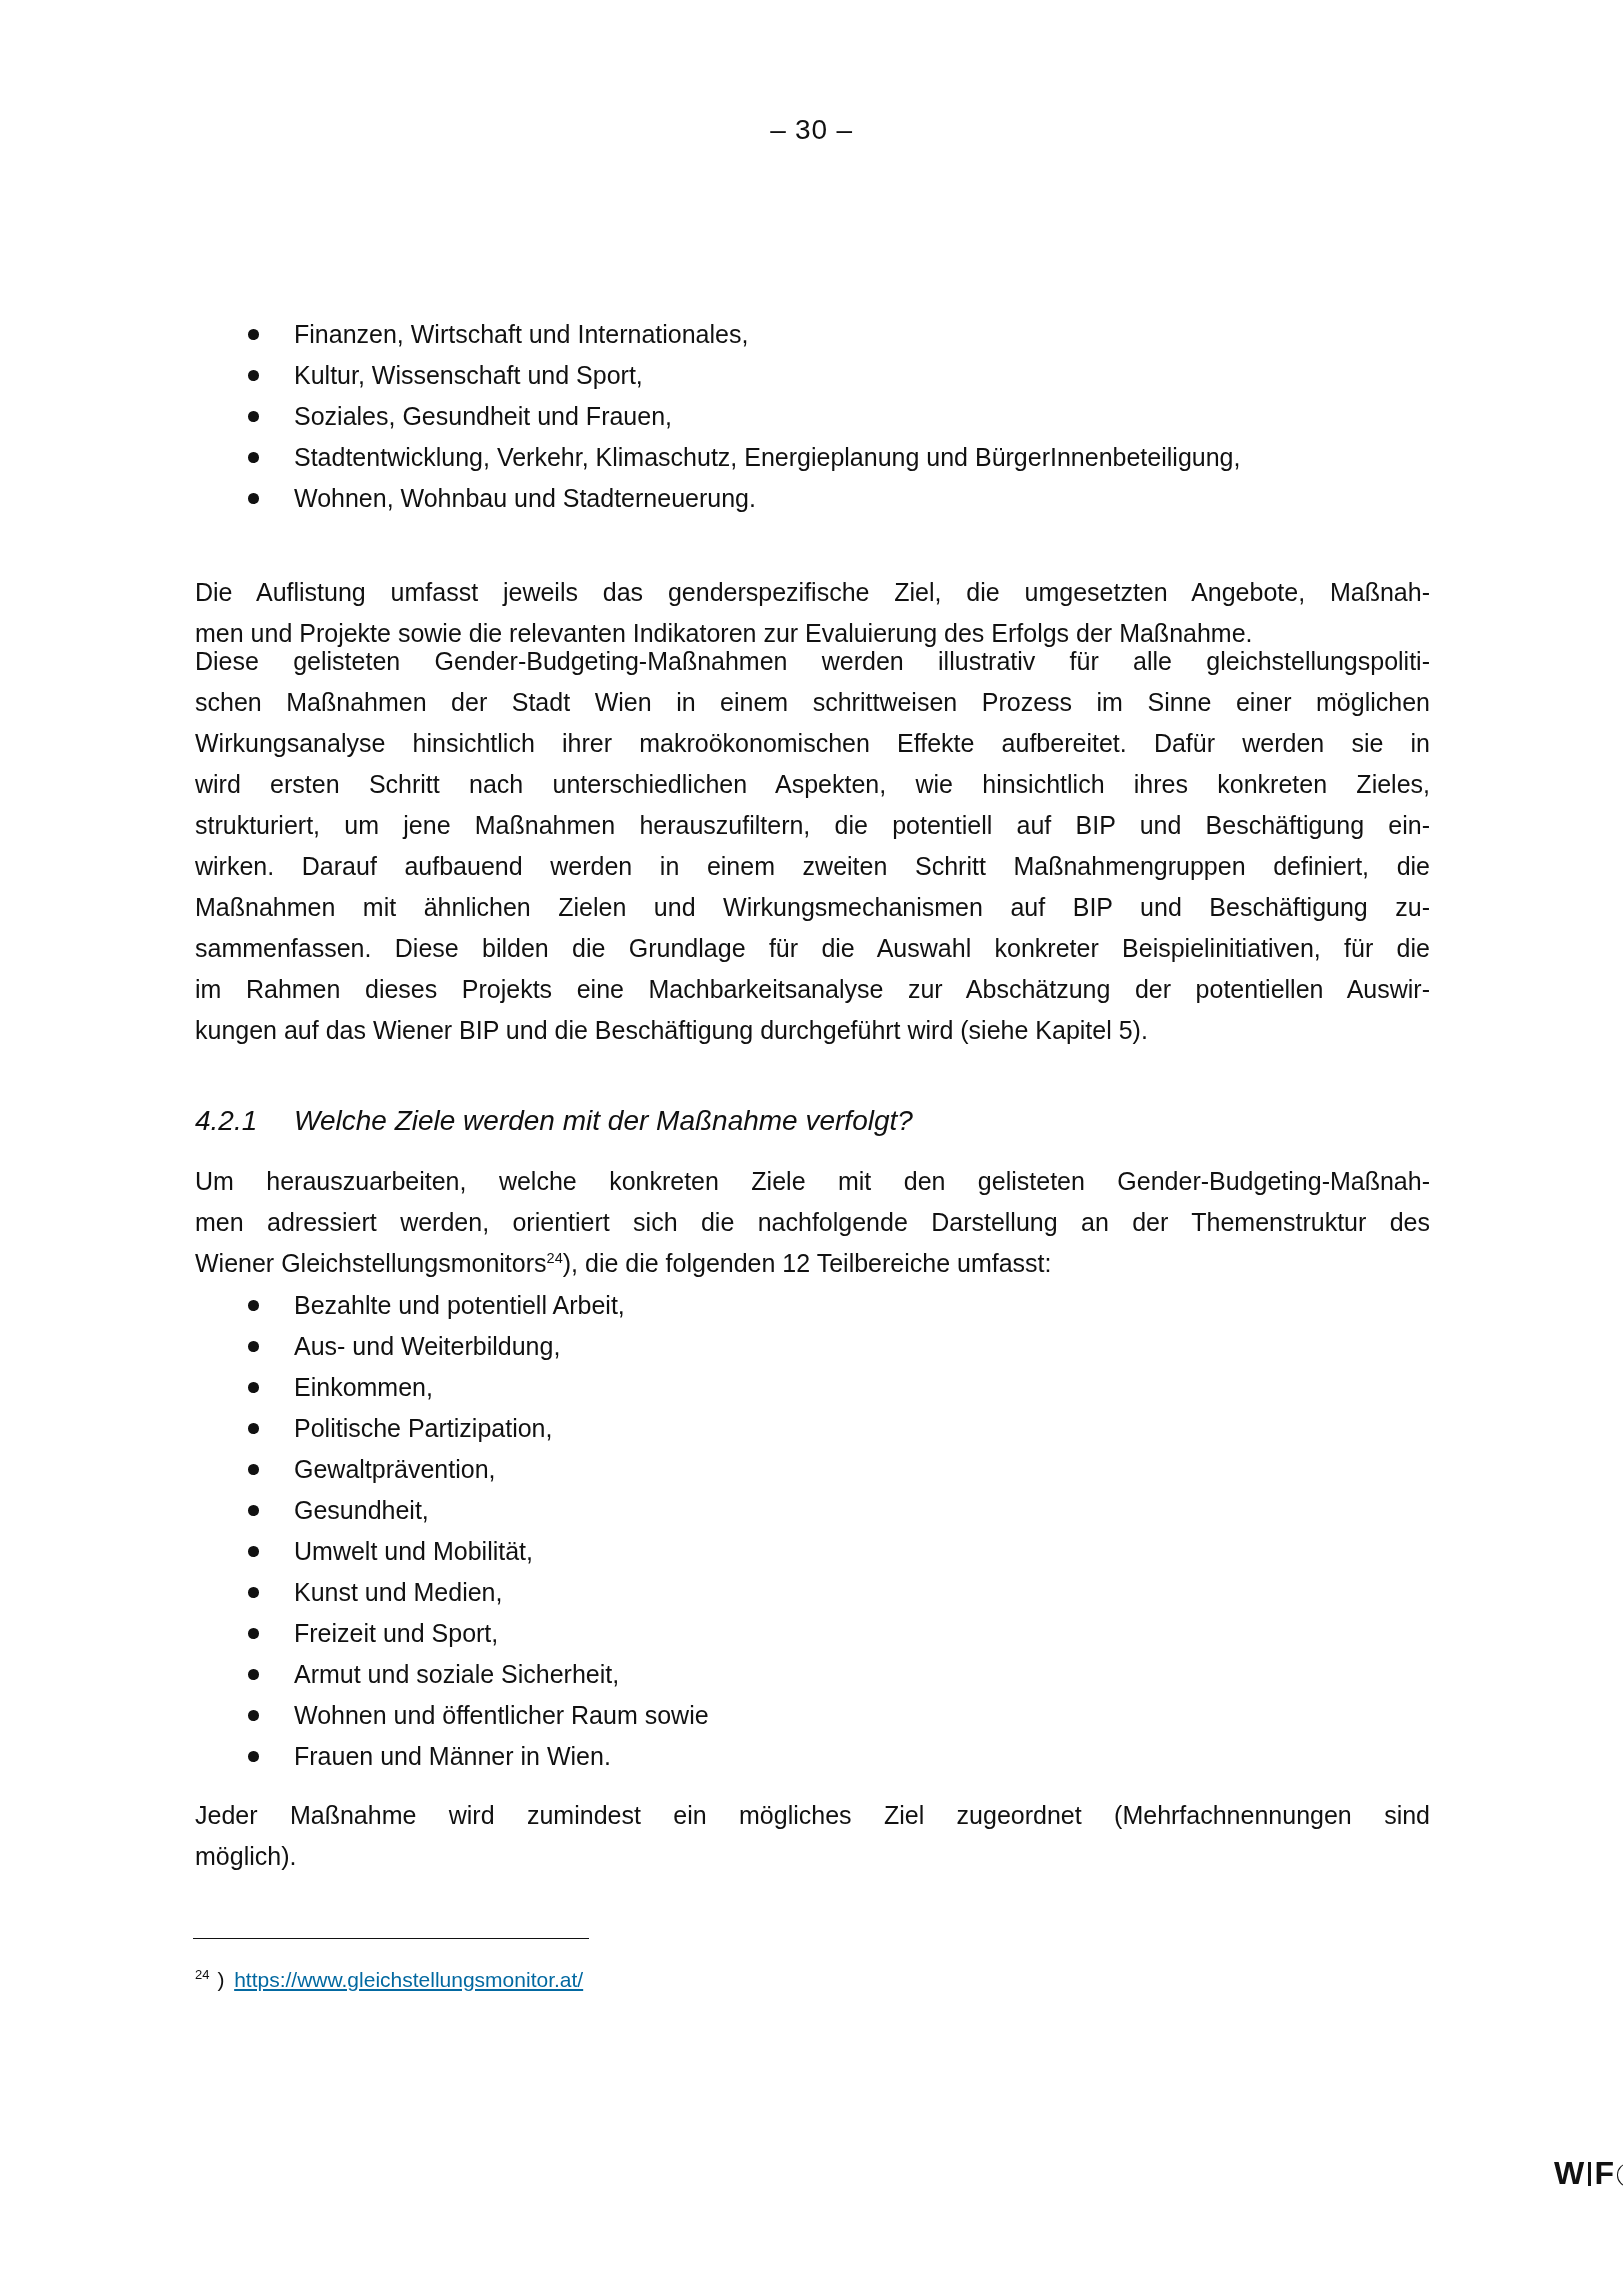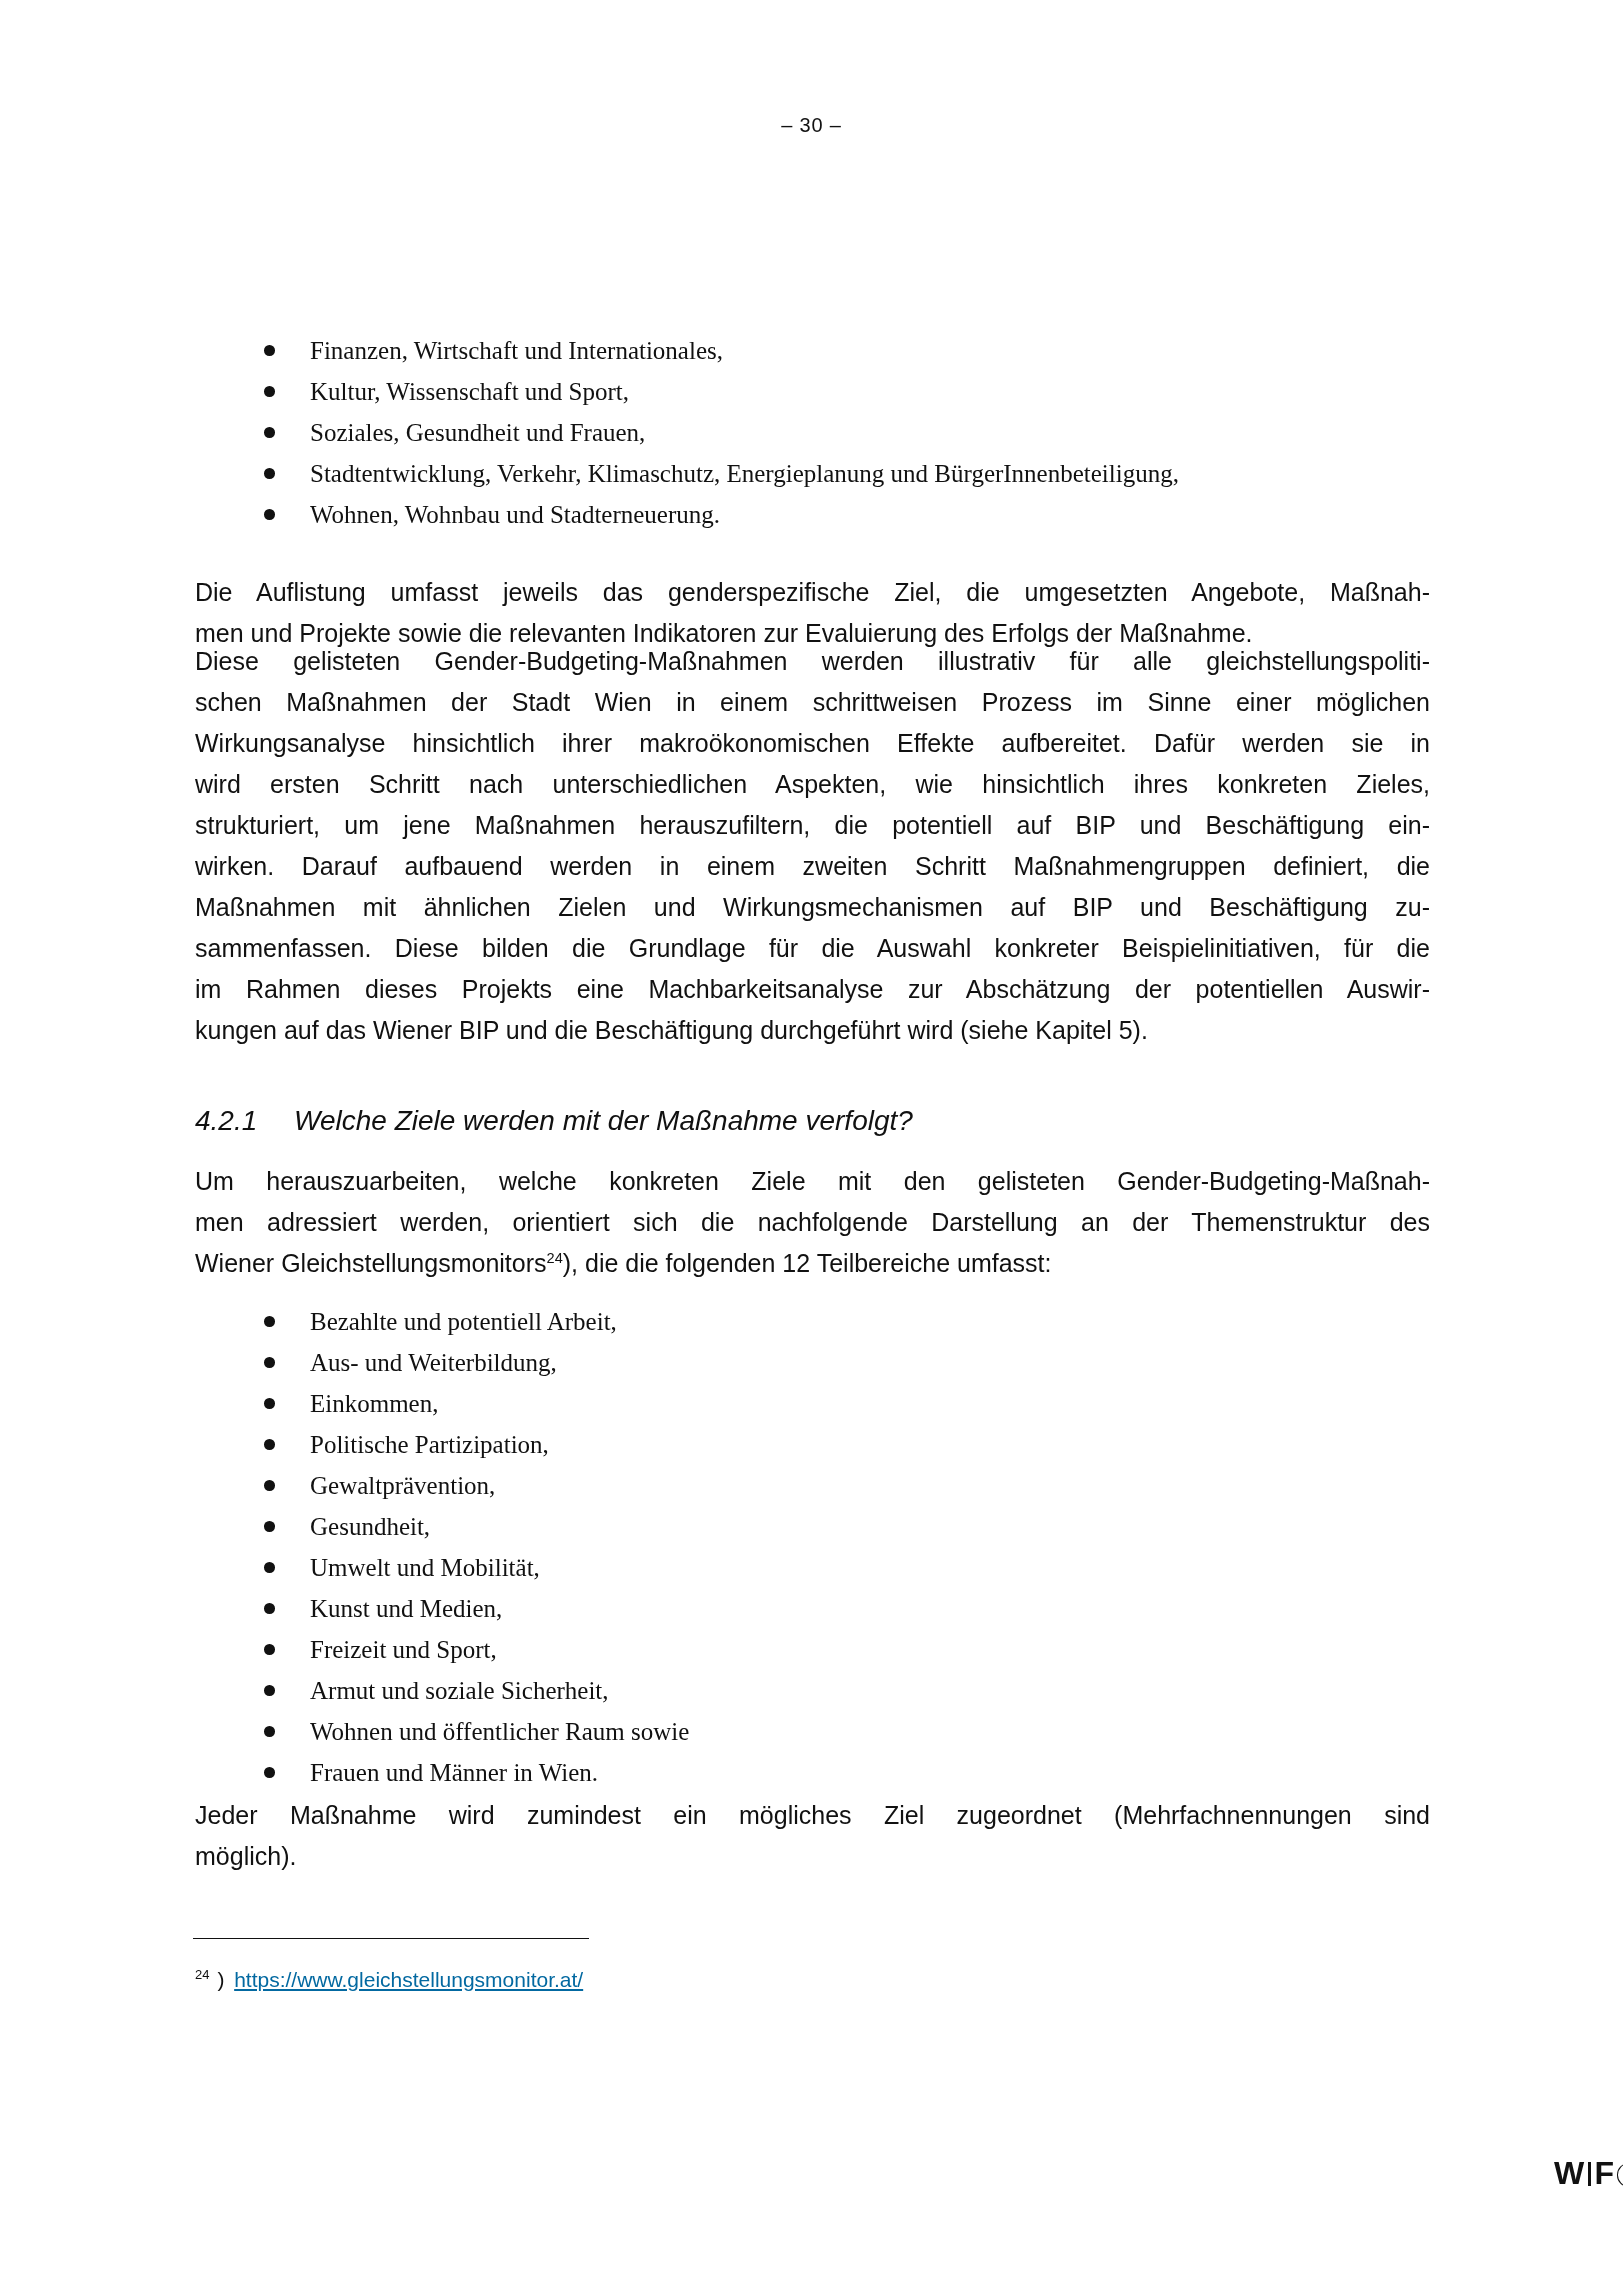--- a/index.html
+++ b/index.html
@@ -1,24 +1,24 @@
 <!DOCTYPE html>
 <html style="font-size:13px"><head>
 <meta charset="utf-8">
 <style>
   html, body { margin: 0; padding: 0; background: #ffffff; }
   body { width: 1623px; height: 2295px; position: relative; overflow: hidden;
          font-family: "Liberation Sans", sans-serif; color: #111111; }
   .page-number { position: absolute; top: 114px; left: 0; width: 1623px; text-align: center;
-                 font-size: 20px; letter-spacing: 0.8px; }
+                 font-size: 28px; letter-spacing: 0.8px; }
   .block { position: absolute; left: 195px; width: 1235px; }
   .line { display: block; height: 41px; line-height: 41px; font-size: 25px;
           text-align: justify; text-align-last: justify; white-space: nowrap; overflow: visible; }
   .line.last { text-align-last: left; }
-  .bullets { position: absolute; left: 195px; width: 1235px; margin: 16px; padding: 0; list-style: none; font-family: Liberation Serif, serif; }
+  .bullets { position: absolute; left: 195px; width: 1235px; margin: 0; padding: 0; list-style: none; }
   .bullets li { position: relative; height: 41px; line-height: 41px; font-size: 25px; padding-left: 99px; }
   .bullets li .dot { position: absolute; left: 53px; top: 15.4px; width: 10.6px; height: 10.6px;
                      border-radius: 50%; background: #111; }
   .heading { position: absolute; left: 195px; top: 1100px; font-size: 28px; font-style: italic;
              height: 41px; line-height: 41px; }
   .heading .num { display: inline-block; width: 99px; }
   .sup { font-size: 14.6px; vertical-align: super; line-height: 0; }
   .fn-rule { position: absolute; left: 193px; top: 1938px; width: 396px; height: 0;
              border-top: 1.6px solid #111; }
   .footnote { position: absolute; left: 195px; top: 1964px; font-size: 21px; line-height: 32px; }

